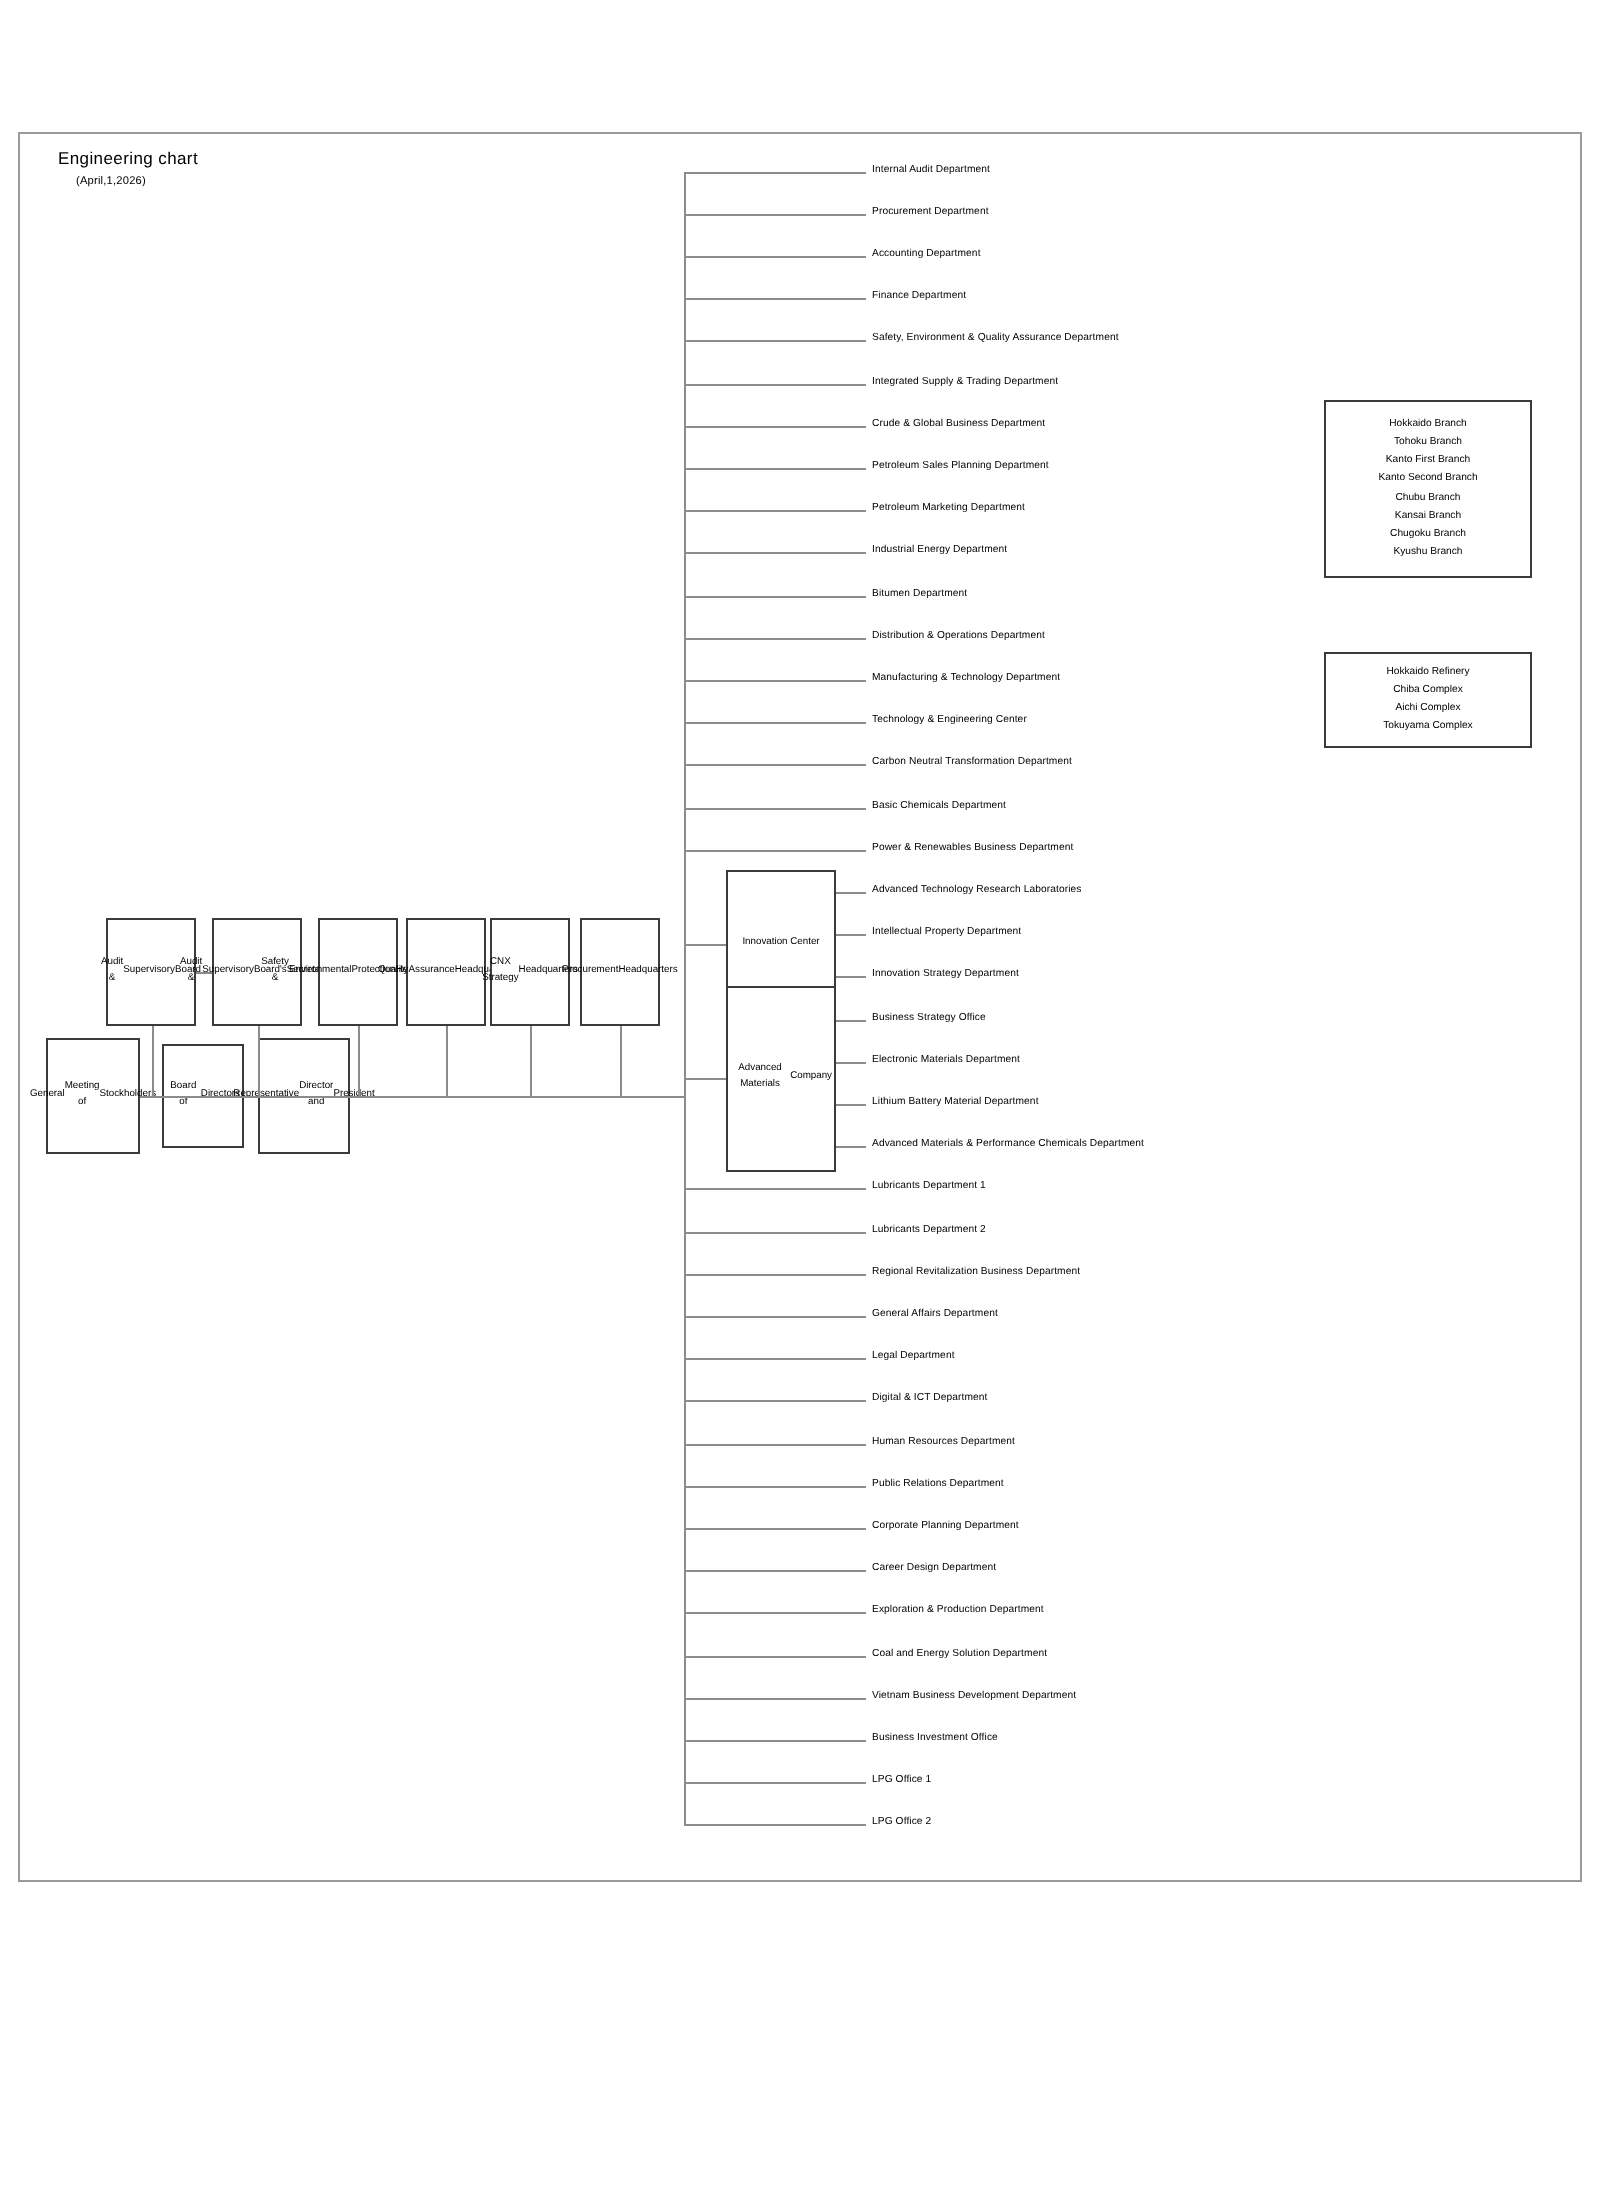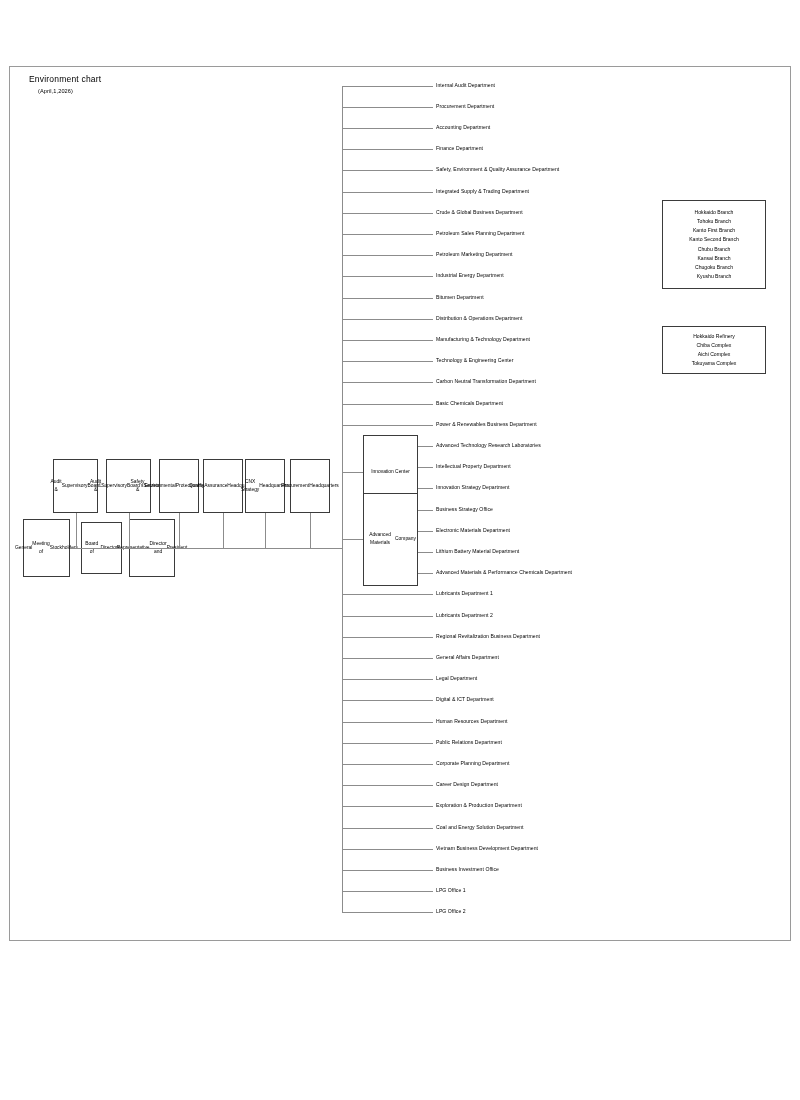--- a/index.html
+++ b/index.html
@@ -73,21 +73,21 @@
     position:absolute;height:1px;background:#8c8c8c;
   }
 </style>
 </head>
 <body>
 
 <div id="page">
 
   <div class="frame"></div>
 
-  <div class="title">Environment chart</div>
+  <div class="title">Engineering chart</div>
   <div class="subtitle">(April,1,2026)</div>
 
   <div id="dyn">
       <div class="leafline" style="left: 342px; top: 86px; width: 91px;"></div>
       <div class="leaf" style="left: 436px; top: 82.5px;">Internal Audit Department</div>
       <div class="leafline" style="left: 342px; top: 107px; width: 91px;"></div>
       <div class="leaf" style="left: 436px; top: 103.7px;">Procurement Department</div>
       <div class="leafline" style="left: 342px; top: 128px; width: 91px;"></div>
       <div class="leaf" style="left: 436px; top: 124.9px;">Accounting Department</div>
       <div class="leafline" style="left: 342px; top: 149px; width: 91px;"></div>

